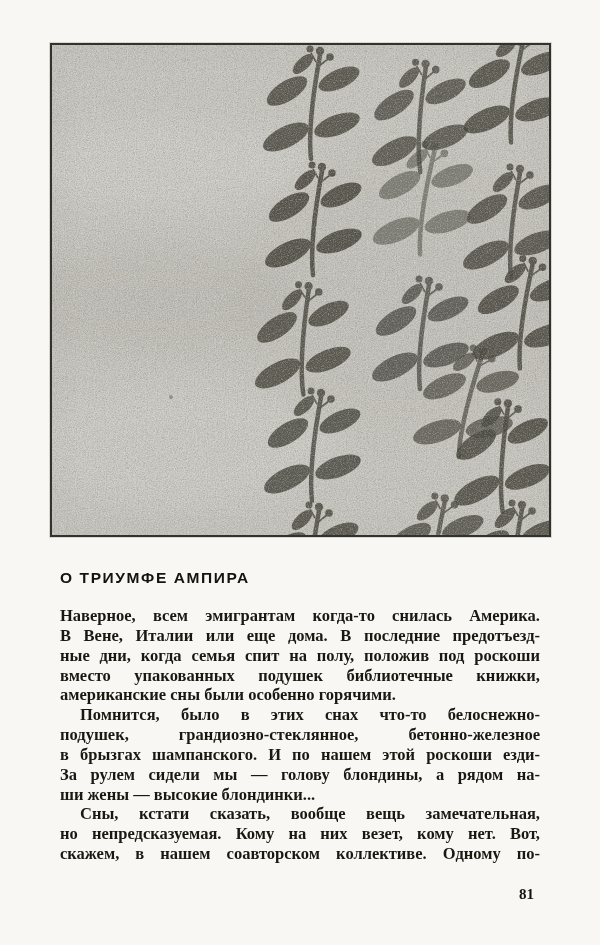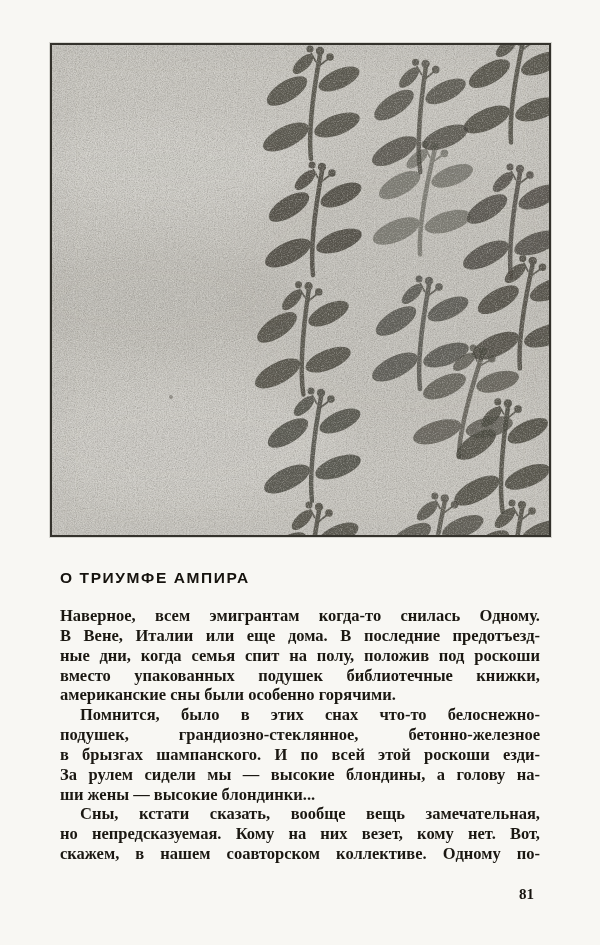--- a/index.html
+++ b/index.html
@@ -125,30 +125,30 @@
 
       <rect width="497" height="490" filter="url(#grainDark)" opacity="0.55"></rect>
       <rect width="497" height="490" filter="url(#grainLight)" opacity="0.5"></rect>
       <rect x="1.5" y="1.5" width="494" height="487" fill="none" stroke="#5d5a52" stroke-width="3" opacity="0.22" filter="url(#soft)"></rect>
     </svg>
   </figure>
 
   <h1 class="heading">О ТРИУМФЕ АМПИРА</h1>
 
   <div class="bodytext">
-    <div class="ln just">Наверное, всем эмигрантам когда-то снилась Одному.</div>
+    <div class="ln just">Наверное, всем эмигрантам когда-то снилась Америка.</div>
     <div class="ln just">В Вене, Италии или еще дома. В последние предотъезд-</div>
     <div class="ln just">ные дни, когда семья спит на полу, положив под роскоши</div>
     <div class="ln just">вместо упакованных подушек библиотечные книжки,</div>
     <div class="ln">американские сны были особенно горячими.</div>
 
     <div class="ln just ind">Помнится, было в этих снах что-то белоснежно-</div>
     <div class="ln just">подушек, грандиозно-стеклянное, бетонно-железное</div>
-    <div class="ln just">в брызгах шампанского. И по всей этой роскоши езди-</div>
-    <div class="ln just">За рулем сидели мы — высокие блондины, а голову на-</div>
+    <div class="ln just">в брызгах шампанского. И по нашем этой роскоши езди-</div>
+    <div class="ln just">За рулем сидели мы — голову блондины, а рядом на-</div>
     <div class="ln">ши жены — высокие блондинки...</div>
 
     <div class="ln just ind">Сны, кстати сказать, вообще вещь замечательная,</div>
     <div class="ln just">но непредсказуемая. Кому на них везет, кому нет. Вот,</div>
     <div class="ln just">скажем, в нашем соавторском коллективе. Одному по-</div>
   </div>
 
   <div class="pageno">81</div>
 
 </div>

